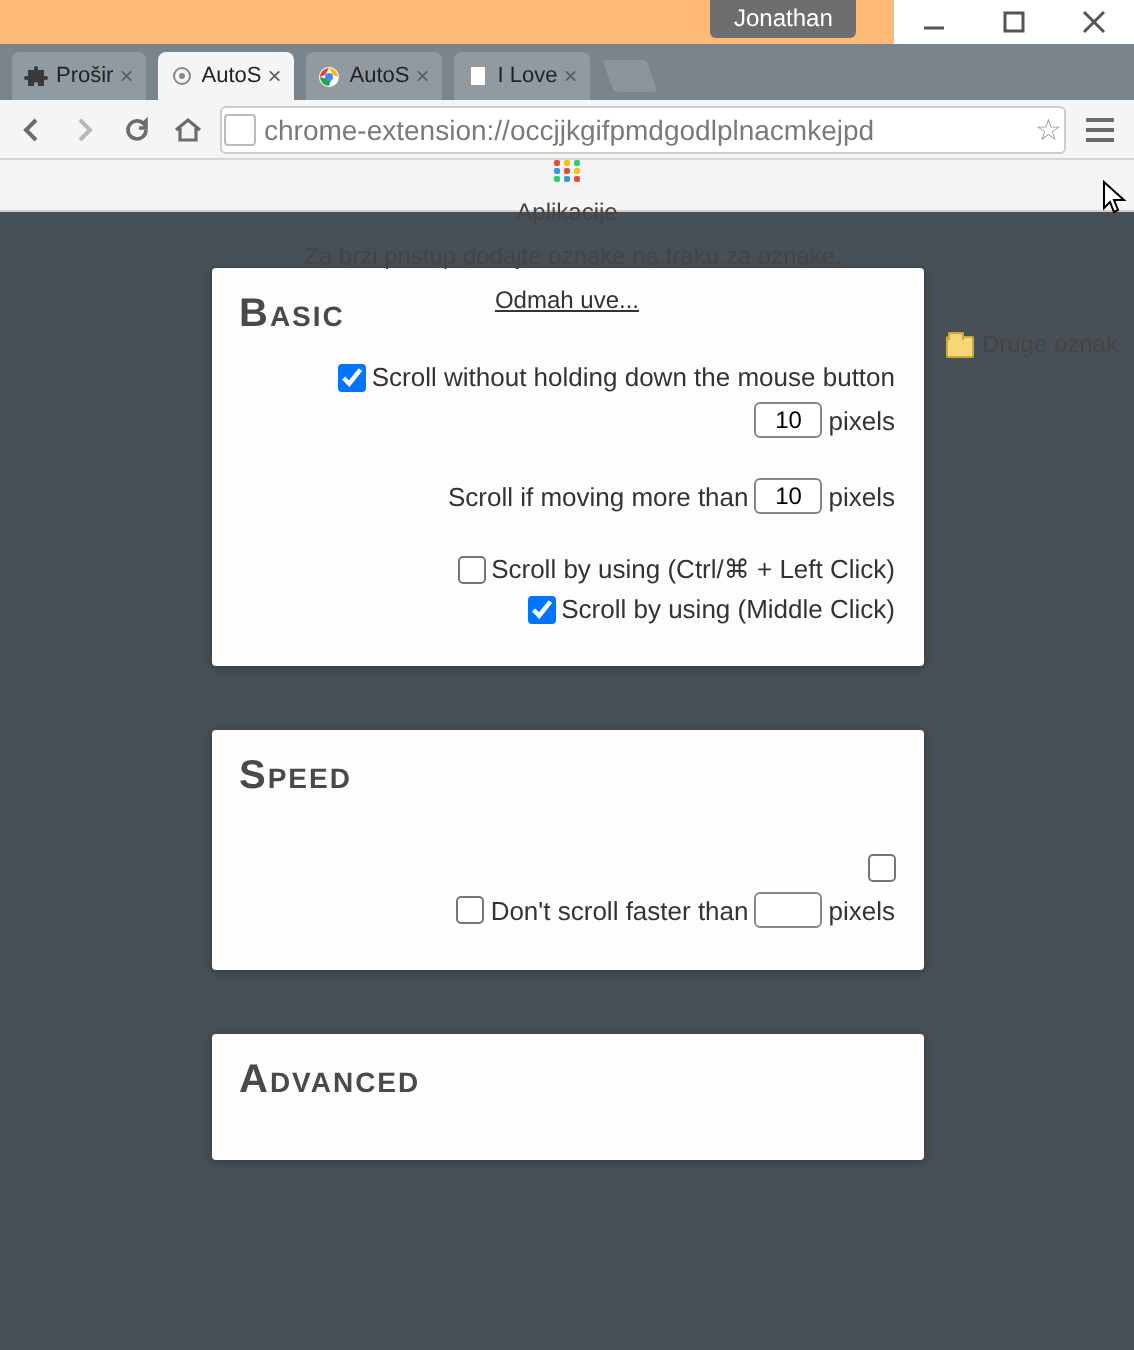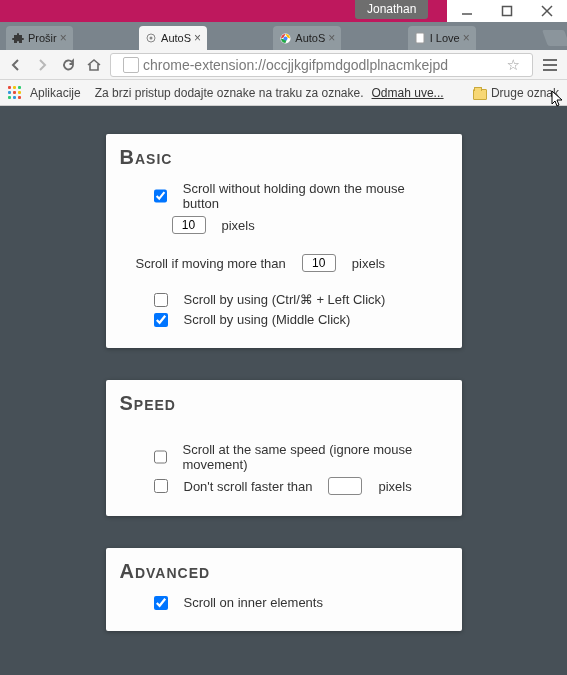--- a/index.html
+++ b/index.html
@@ -8,21 +8,21 @@
     width:567px; height:675px;
     font-family: Arial, Helvetica, sans-serif;
     font-size:13px;
     background:#475057;
     overflow:hidden;
     position:relative;
   }
   
   .window-chrome {
     height:22px;
-    background:#be185d;
+    background:#fdba74;
     position:relative;
   }
   .user-chip {
     position:absolute; top:0; left:355px;
     background:#6e6e6e; color:#fff;
     padding:2px 12px 3px 12px; font-size:12px;
     border-radius:0 0 3px 3px;
   }
   .win-btn {
     position:absolute; top:0; height:22px; width:40px;
@@ -33,21 +33,20 @@
   .win-min { right:80px; }
   .win-max { right:40px; }
   .win-close { right:0; }
   
   .tab-strip {
     height:28px;
     background:#7a848c;
     display:flex; align-items:flex-end;
     padding-left:6px;
     position:relative;
-    justify-content:space-between;
   }
   .tab {
     height:24px;
     background:#909aa0;
     color:#222;
     font-size:11px;
     padding:0 6px;
     display:flex; align-items:center;
     border-radius:4px 4px 0 0;
     margin-right:6px;
@@ -80,41 +79,42 @@
     display:flex;align-items:center;justify-content:center;
     font-size:17px;
   }
   .omnibox {
     flex:1;
     height:24px;
     border:1px solid #ccc;
     border-radius:3px;
     background:#fff;
     display:flex; align-items:center;
-    padding:0 12px;
+    padding:0 1px;
     overflow:hidden;
   }
   .omnibox .page-ico { width:16px; height:16px; margin-right:4px; border:1px solid #bbb; border-radius:2px;}
   .omnibox .url {
     flex:1; color:#7a7a7a; font-size:14px; white-space:nowrap; overflow:hidden;
   }
   .omnibox .star { color:#9a9a9a; font-size:15px; margin-left:4px;}
   .hamburger { width:22px; height:22px; display:flex;flex-direction:column;justify-content:center;align-items:center;gap:3px;}
   .hamburger div{width:14px;height:2px;background:#6c6c6c;}
   
   .bookmarks-bar {
     height:26px;
     background:#f5f5f5;
     border-bottom:1px solid #cfcfcf;
     display:flex; align-items:center;
     padding:0 8px;
     font-size:12px;
     color:#444;
     gap:8px;
     position:relative;
+    flex-direction:column;
   }
   .apps-ico {
     width:14px;height:14px;
     display:grid;grid-template-columns:repeat(3,1fr);grid-template-rows:repeat(3,1fr);gap:1px;
   }
   .apps-ico span{width:3px;height:3px;border-radius:1px;}
   .bm-link { color:#333; }
   .folder-ico { width:14px;height:11px;background:#f7d774;border:1px solid #caa93a;border-radius:1px;position:relative;}
   .folder-ico::before{content:"";position:absolute;top:-3px;left:0;width:6px;height:3px;background:#f7d774;border:1px solid #caa93a;border-bottom:none;border-radius:1px 1px 0 0;}
   .other-bm { margin-left:auto; display:flex; align-items:flex-end; gap:4px;}
@@ -139,21 +139,21 @@
     padding:12px 14px 16px 14px;
   }
   .card h2 {
     margin:0 0 12px 0;
     font-variant:small-caps;
     letter-spacing:1px;
     font-size:20px;
     color:#4a4a4a;
     font-weight:bold;
   }
-  .row { display:flex; align-items:center; gap:16px; margin:5px 16px; color:#333; font-size:13px;}
+  .row { display:flex; align-items:center; gap:3px; margin:5px 0; color:#333; font-size:13px;justify-content:flex-end;}
   .row.indent { padding-left:18px; }
   input[type=checkbox] { width:14px;height:14px; margin:0;}
   .numbox {
     width:34px; height:18px;
     border:1px solid #888;
     border-radius:3px;
     text-align:center; font-size:12px;
     padding:0;
     background:#fff;
   }
@@ -312,31 +312,26 @@
       <input type="checkbox" checked="" style="">
       <span>Scroll by using (Middle Click)</span>
     </div>
   </div>
 
   <div class="card">
     <h2>Speed</h2>
     <div class="spacer"></div>
     <div class="row indent">
       <input type="checkbox" style="">
-      <span>Scroll at the same speed (ignore mouse movement)</span>
     </div>
     <div class="row indent">
       <input type="checkbox" style="">
       <span>Don't scroll faster than</span>
       <input class="numbox empty" value="" style="">
       <span>pixels</span>
     </div>
   </div>
 
   <div class="card">
     <h2>Advanced</h2>
-    <div class="row indent">
-      <input type="checkbox" checked="" style="">
-      <span>Scroll on inner elements</span>
-    </div>
   </div>
 
 </div>
 
 </body></html>

